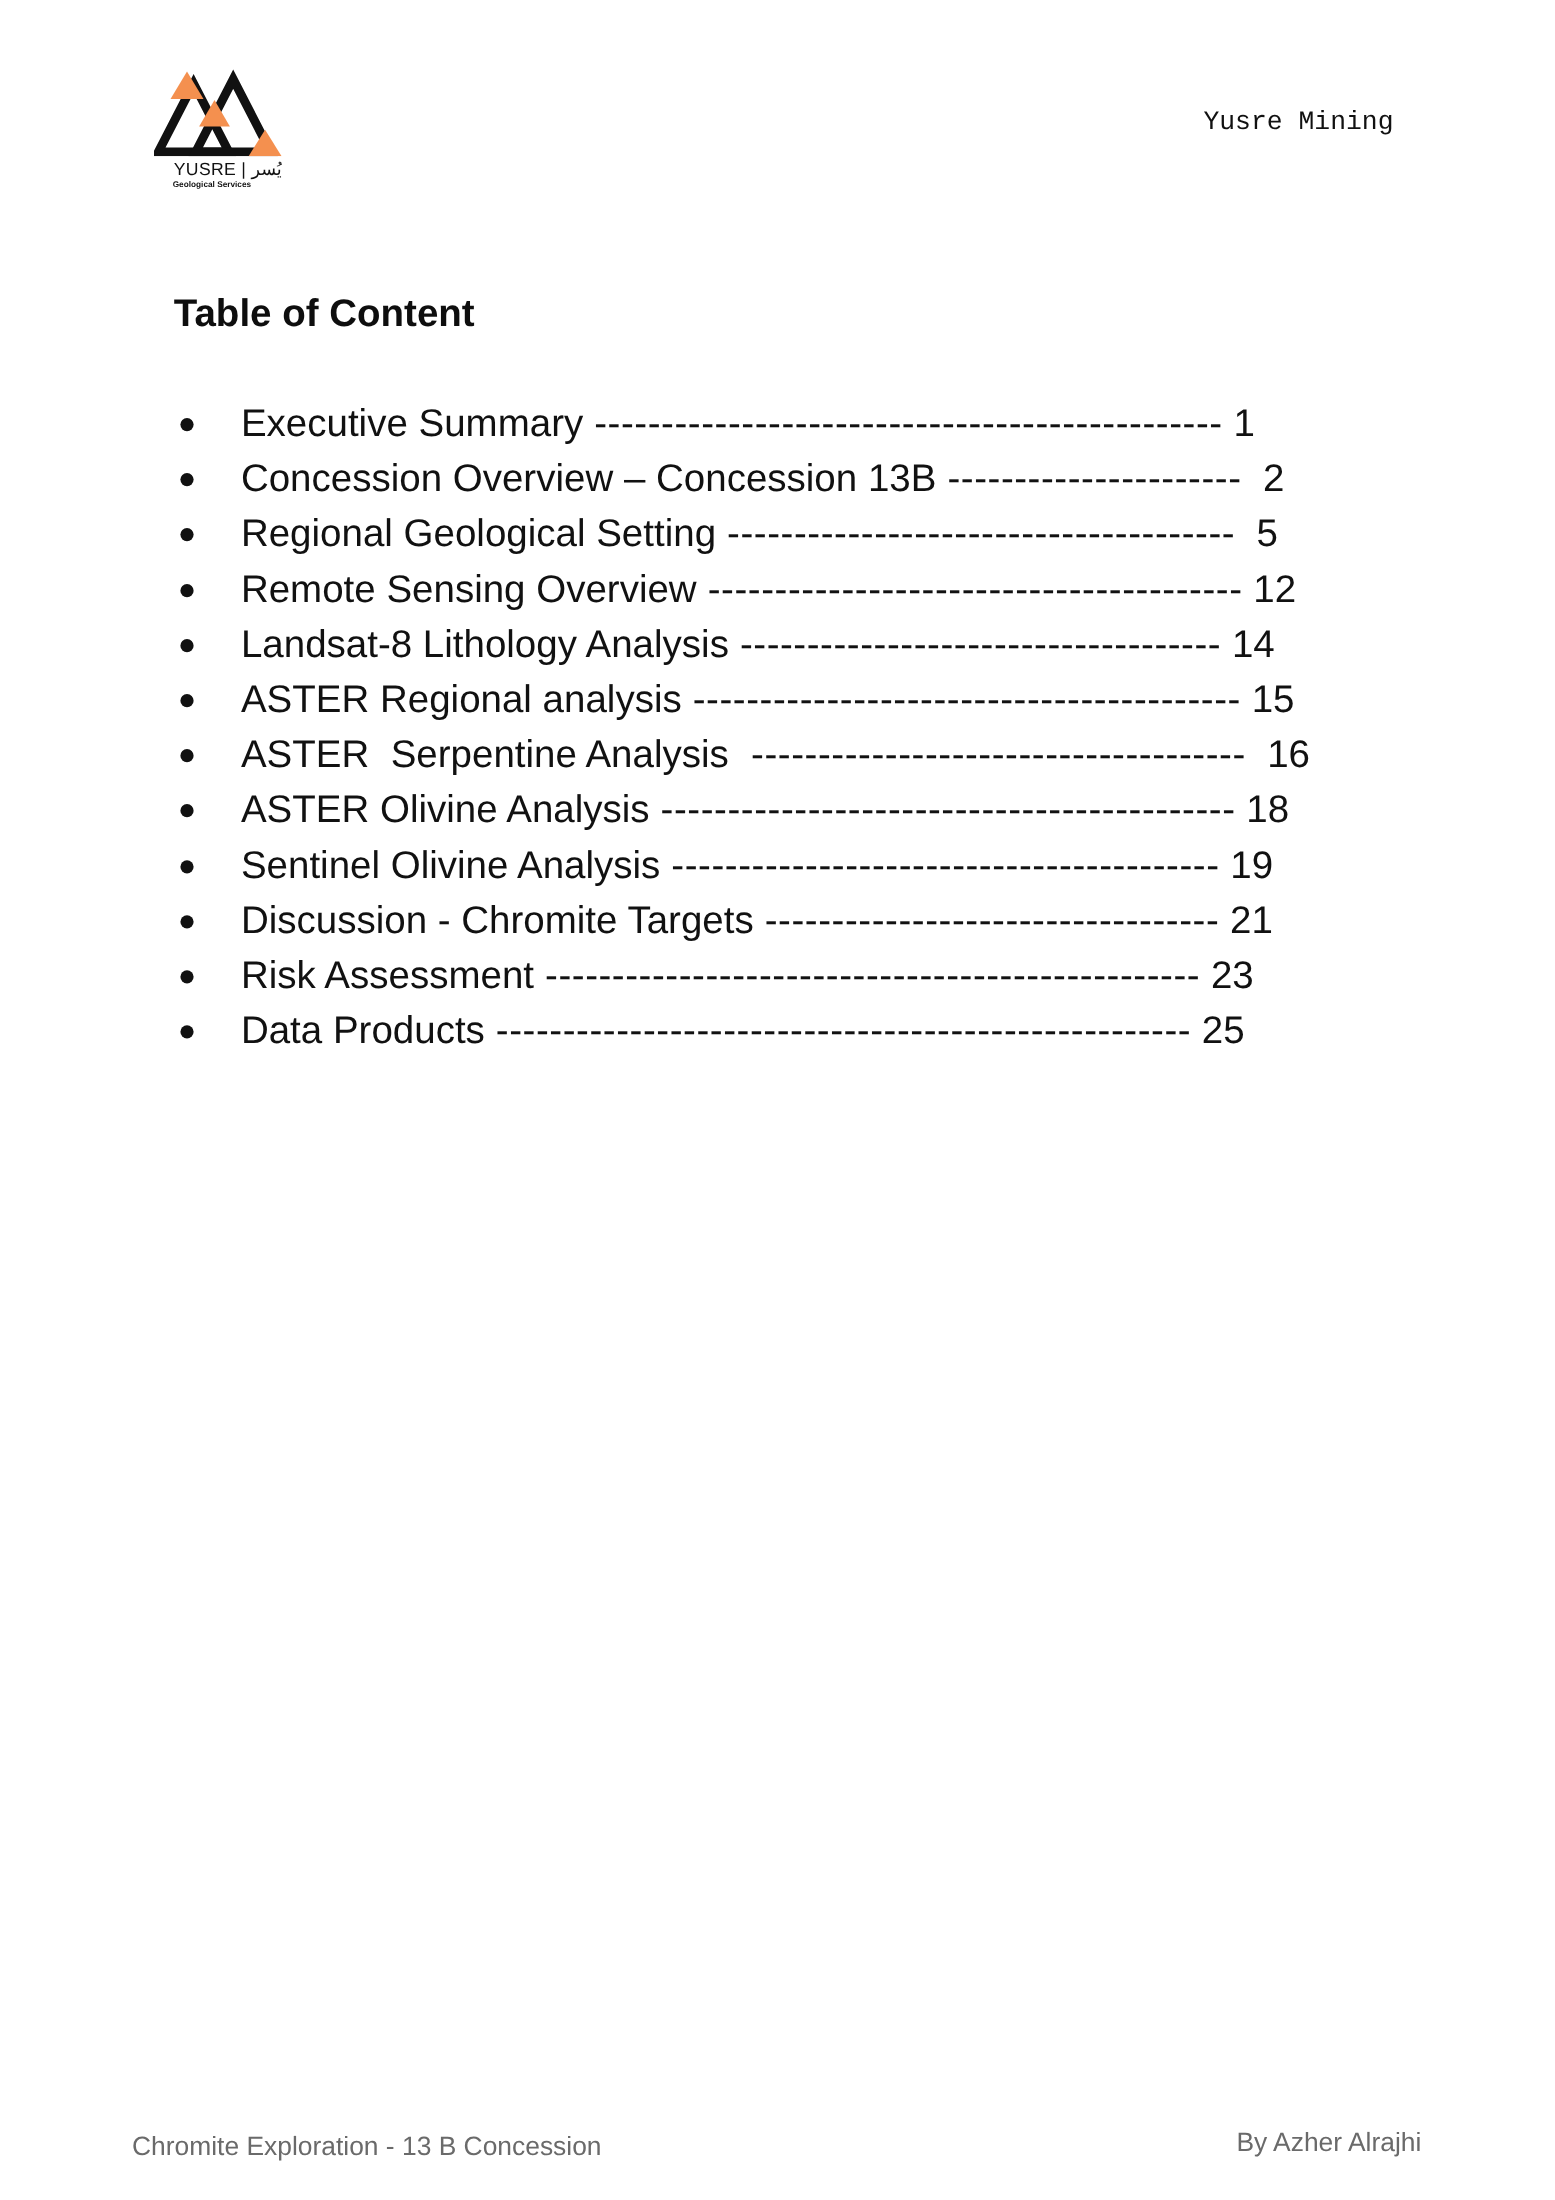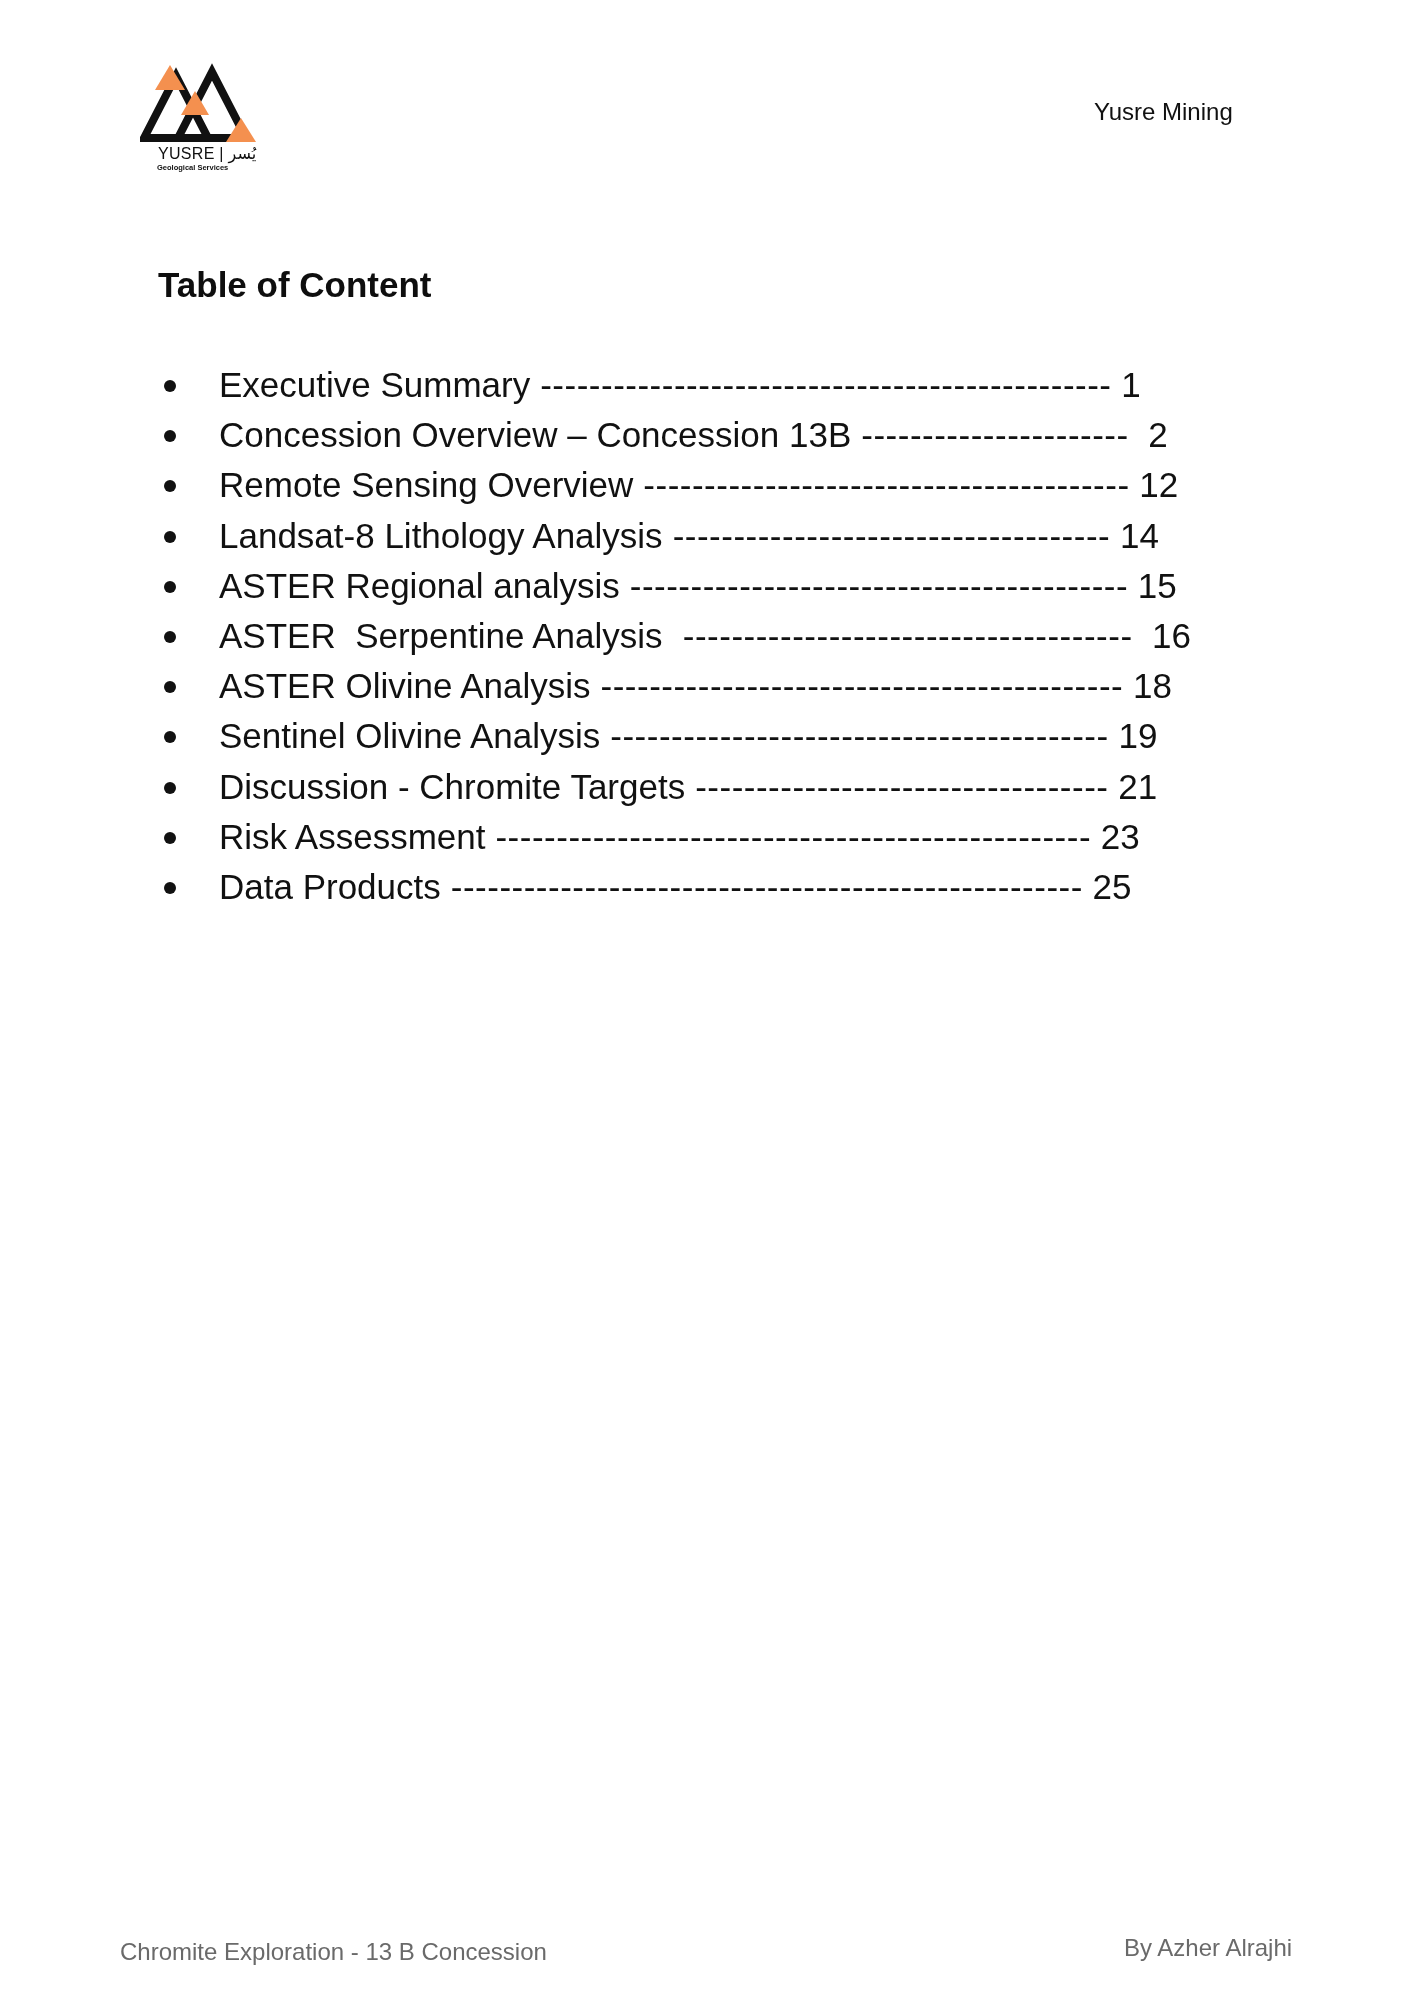--- a/index.html
+++ b/index.html
@@ -3,21 +3,21 @@
 <meta charset="utf-8">
 <style>
   html, body { margin: 0; padding: 0; background: #ffffff; }
   body { width: 1414px; height: 2000px; position: relative; overflow: hidden;
          font-family: "Liberation Sans", "DejaVu Sans", sans-serif; color: #111; }
   .logo { position: absolute; left: 140px; top: 62px; width: 118px; height: 118px; }
   .logo svg { position: absolute; left: 0; top: 0; }
   .logo-brand { position: absolute; left: 18px; top: 82px; width: 100px; font-size: 16px; font-weight: 400;
                 letter-spacing: 0.3px; color: #111; white-space: nowrap; }
   .logo-sub { position: absolute; left: 17px; top: 101px; font-size: 7.5px; font-weight: 700; color: #111; white-space: nowrap; }
-  .header-company { position: absolute; left: 1094px; top: 98px; font-size: 24px; color: #111; }
+  .header-company { position: absolute; left: 1094px; top: 98px; font-size: 24px; color: #111; font-family: Liberation Mono, monospace; }
   .toc-title { position: absolute; left: 143px; top: 250px; font-size: 35px; font-weight: 700; color: #0e0e0e; }
   .toc-list { position: absolute; left: 0; top: 360px; width: 1414px; margin: 0; padding: 0; list-style: none; }
   .toc-item { position: relative; height: 50.2px; line-height: 50px; font-size: 35px; white-space: nowrap; }
   .toc-bullet { position: absolute; left: 164px; top: 20px; width: 12px; height: 12px; border-radius: 50%; background: #111; }
   .toc-text { position: absolute; left: 219px; top: 0; }
   .toc-leader { margin-left: 10px; letter-spacing: 0.5px; }
   .footer-left { position: absolute; left: 120px; top: 1938px; font-size: 24px; color: #6a6a6a; }
   .footer-right { position: absolute; left: 1124px; top: 1934px; font-size: 24px; color: #6a6a6a; }
 </style>
 </head>
@@ -43,20 +43,24 @@
 <h1 class="toc-title" style="margin:15px;">Table of Content</h1>
 
 <ul class="toc-list">
   <li class="toc-item">
     <span class="toc-bullet"></span>
     <span class="toc-text"><span>Executive Summary</span><span class="toc-leader">-----------------------------------------------</span> <span>1</span></span>
   </li>
   <li class="toc-item">
     <span class="toc-bullet"></span>
     <span class="toc-text"><span>Concession Overview – Concession 13B</span><span class="toc-leader">----------------------</span> <span style="white-space:pre;"> 2</span></span>
+  </li>
+  <li class="toc-item">
+    <span class="toc-bullet"></span>
+    <span class="toc-text"><span>Regional Geological Setting</span><span class="toc-leader">--------------------------------------</span> <span style="white-space:pre;"> 5</span></span>
   </li>
   <li class="toc-item">
     <span class="toc-bullet"></span>
     <span class="toc-text"><span>Remote Sensing Overview</span><span class="toc-leader">----------------------------------------</span> <span>12</span></span>
   </li>
   <li class="toc-item">
     <span class="toc-bullet"></span>
     <span class="toc-text"><span>Landsat-8 Lithology Analysis</span><span class="toc-leader">------------------------------------</span> <span>14</span></span>
   </li>
   <li class="toc-item">

